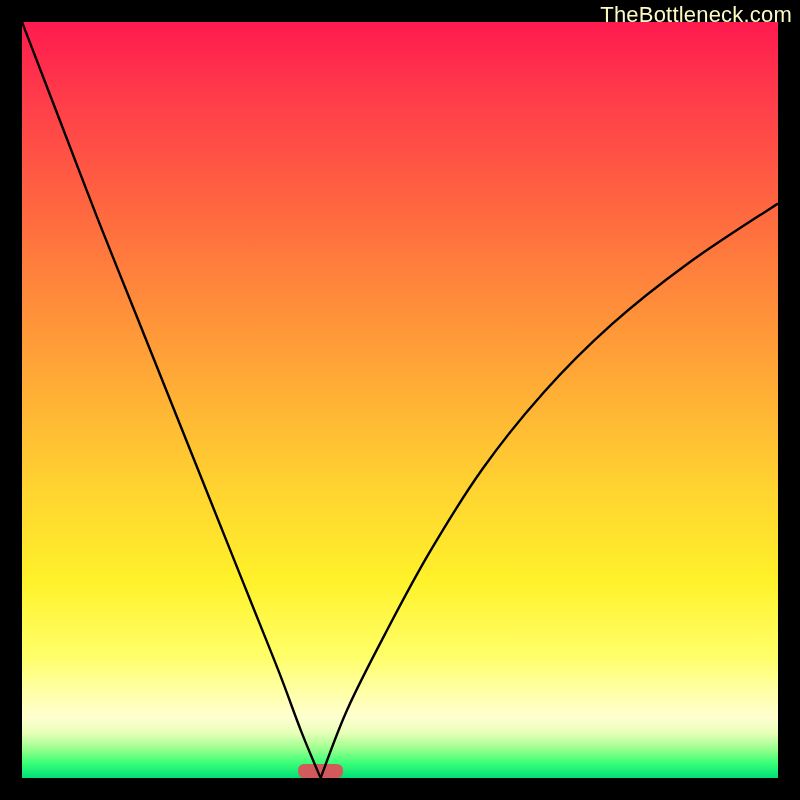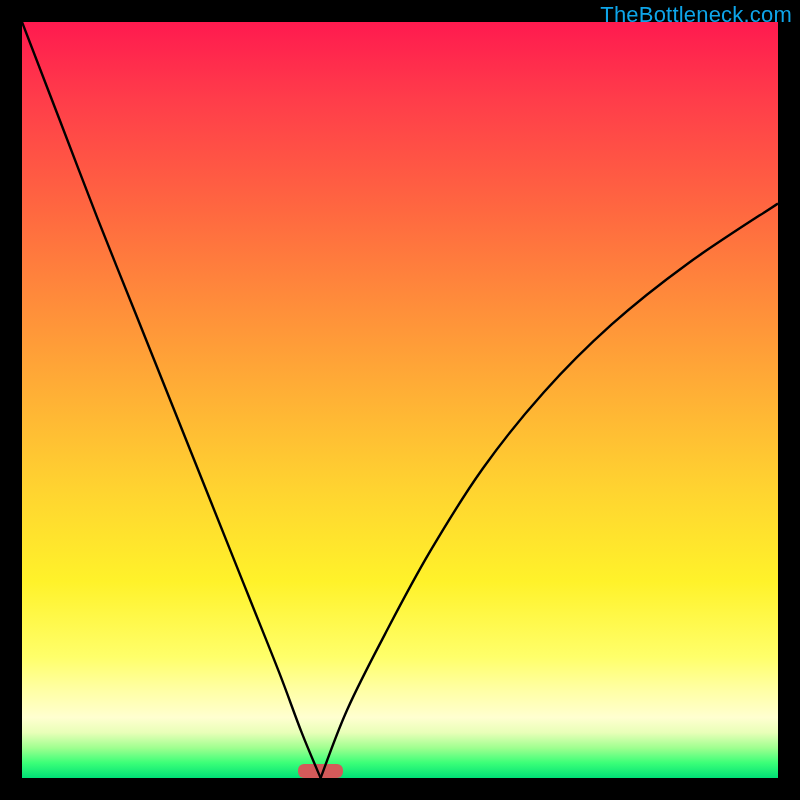--- a/index.html
+++ b/index.html
@@ -61,21 +61,21 @@
     left: 0;
     top: 0;
     width: 756px;
     height: 756px;
     overflow: visible;
   }
   .watermark {
     position: absolute;
     top: 2px;
     right: 8px;
-    color: #0ea5e9;
+    color: #fef9c3;
     font-size: 22px;
     letter-spacing: 0.2px;
     user-select: none;
   }
 </style>
 </head>
 <body>
 
 <div class="frame">
   <div class="plot-area">

